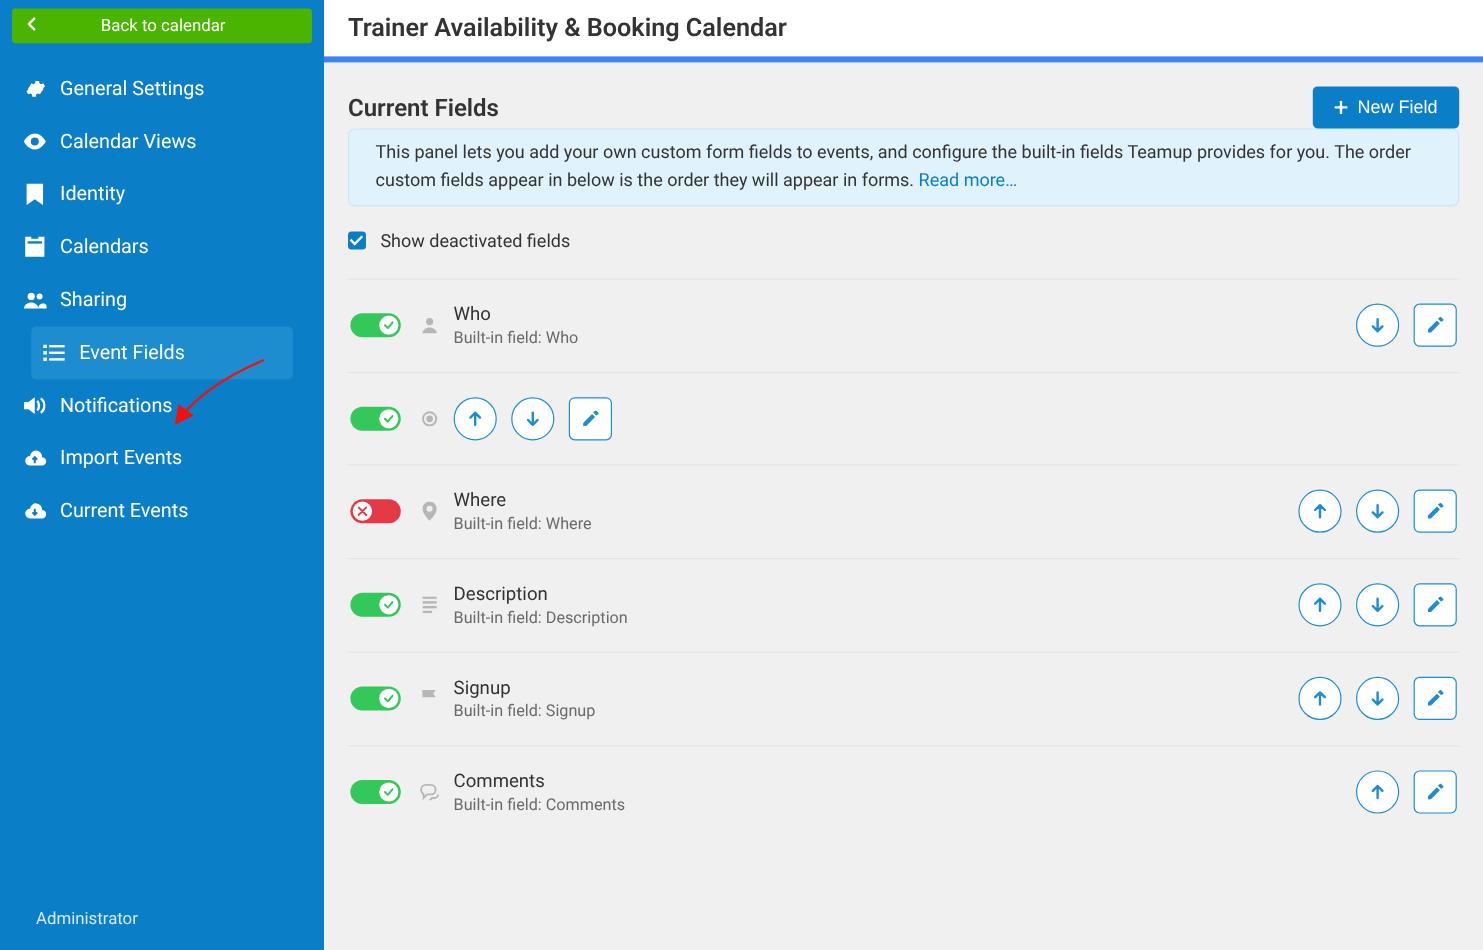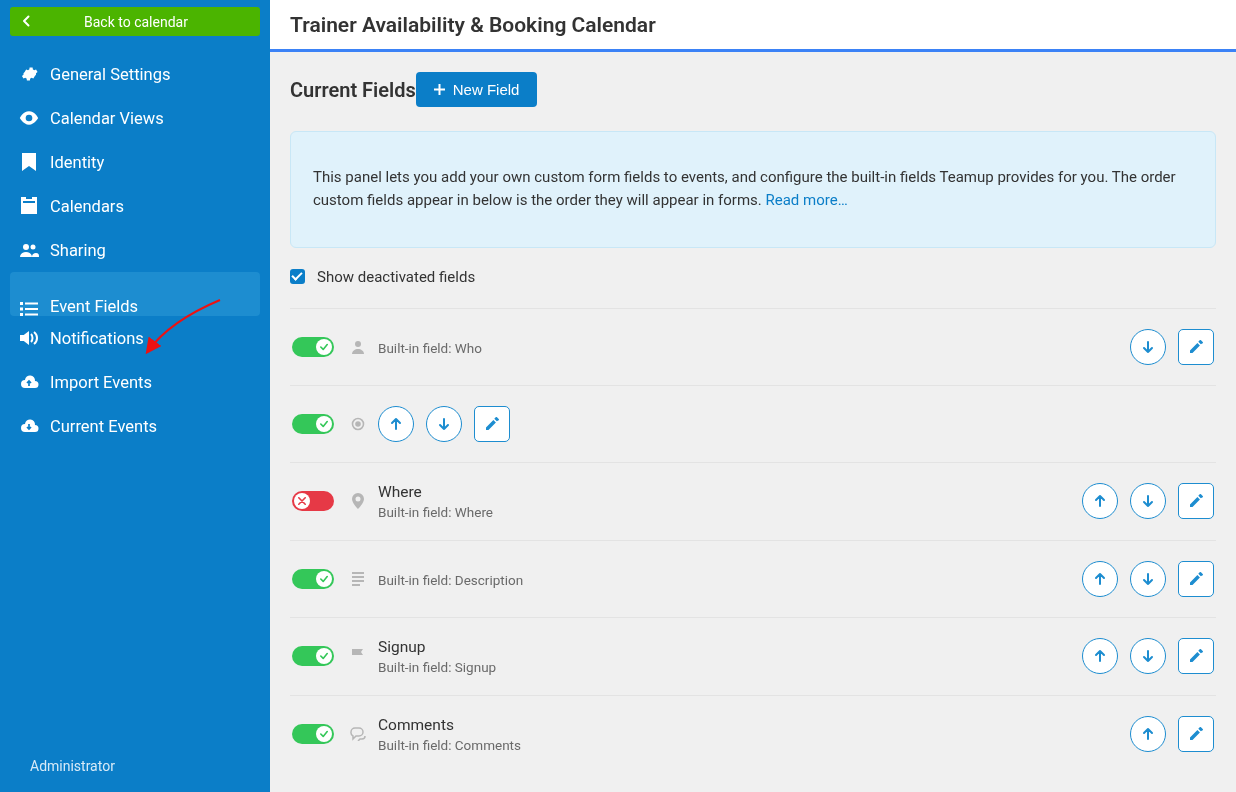--- a/index.html
+++ b/index.html
@@ -40,23 +40,22 @@
   align-items: center;
   height: 44px;
   padding: 0 18px;
   font-size: 16.5px;
   color: #fff;
   cursor: pointer;
 }
 .nav-item.active {
   background: #1d8dd0;
   border-radius: 4px;
-  margin: 0 10px;
+  margin: 0 26px;
   padding: 0 8px;
-  align-items: flex-end;
 }
 .nav-item .icon {
   width: 22px;
   display: inline-flex;
   justify-content: center;
   margin-right: 10px;
 }
 .admin-label {
   position: absolute;
   bottom: 18px;
@@ -64,48 +63,47 @@
   color: #d7eaf7;
   font-size: 14px;
 }
 .main { flex: 1; display: flex; flex-direction: column; background: #f0f0f0; }
 .topbar {
   background: #fff;
   height: 52px;
   display: flex;
   align-items: center;
   padding: 0 20px;
-  border-bottom: 3px solid #3b82f6;
+  border-bottom: 5px solid #3b82f6;
 }
 .topbar h1 { font-size: 21px; font-weight: 600; color: #333; }
 .content { flex: 1; padding: 20px 20px 0 20px; overflow: hidden; }
 .section-head {
   display: flex;
-  justify-content: flex-start;
-  align-items: center;
-  margin-bottom: 24px;
+  justify-content: space-between;
+  align-items: center;
 }
 .section-head h2 { font-size: 20px; font-weight: 600; color: #333; }
 .new-field-btn {
   background: #0b7ec8;
   color: #fff;
   border: none;
   border-radius: 4px;
   padding: 9px 18px;
   font-size: 15px;
   display: inline-flex;
   align-items: center;
   cursor: pointer;
 }
 .new-field-btn .plus { margin-right: 8px; font-size: 14px; }
 .info-panel {
   background: #e0f2fb;
   border: 1px solid #c8e7f6;
   border-radius: 6px;
-  padding: 34px 22px;
+  padding: 8px 22px;
   font-size: 15px;
   color: #333;
   line-height: 1.55;
   margin-bottom: 20px;
 }
 .info-panel a { color: #0b7ec8; text-decoration: none; }
 .show-deact {
   display: flex;
   align-items: center;
   margin-bottom: 22px;
@@ -339,20 +337,21 @@
                 </svg>
               </div>
             </div>
             <div class="type-icon">
               <svg width="14" height="14" viewBox="0 0 14 14" fill="#b6b6b6">
                 <circle cx="7" cy="4" r="3"></circle>
                 <path d="M1 14c0-3 3-5 6-5s6 2 6 5z"></path>
               </svg>
             </div>
             <div class="field-info">
+              <div class="field-name">Who</div>
               <div class="field-sub">Built-in field: Who</div>
             </div>
             <div class="row-actions">
               <span class="circ-btn">
                 <svg width="14" height="14" viewBox="0 0 14 14" fill="none" stroke="currentColor" stroke-width="2" stroke-linecap="round" stroke-linejoin="round">
                   <path d="M7 2v10M3 8l4 4 4-4"></path>
                 </svg>
               </span>
               <span class="sq-btn">
                 <svg width="14" height="14" viewBox="0 0 14 14" fill="currentColor">
@@ -438,20 +437,21 @@
             </div>
             <div class="type-icon">
               <svg width="12" height="14" viewBox="0 0 12 14" fill="#b6b6b6">
                 <rect y="0" width="12" height="2"></rect>
                 <rect y="4" width="12" height="2"></rect>
                 <rect y="8" width="12" height="2"></rect>
                 <rect y="12" width="8" height="2"></rect>
               </svg>
             </div>
             <div class="field-info">
+              <div class="field-name">Description</div>
               <div class="field-sub">Built-in field: Description</div>
             </div>
             <div class="row-actions">
               <span class="circ-btn">
                 <svg width="14" height="14" viewBox="0 0 14 14" fill="none" stroke="currentColor" stroke-width="2" stroke-linecap="round" stroke-linejoin="round">
                   <path d="M7 12V2M3 6l4-4 4 4"></path>
                 </svg>
               </span>
               <span class="circ-btn">
                 <svg width="14" height="14" viewBox="0 0 14 14" fill="none" stroke="currentColor" stroke-width="2" stroke-linecap="round" stroke-linejoin="round">

